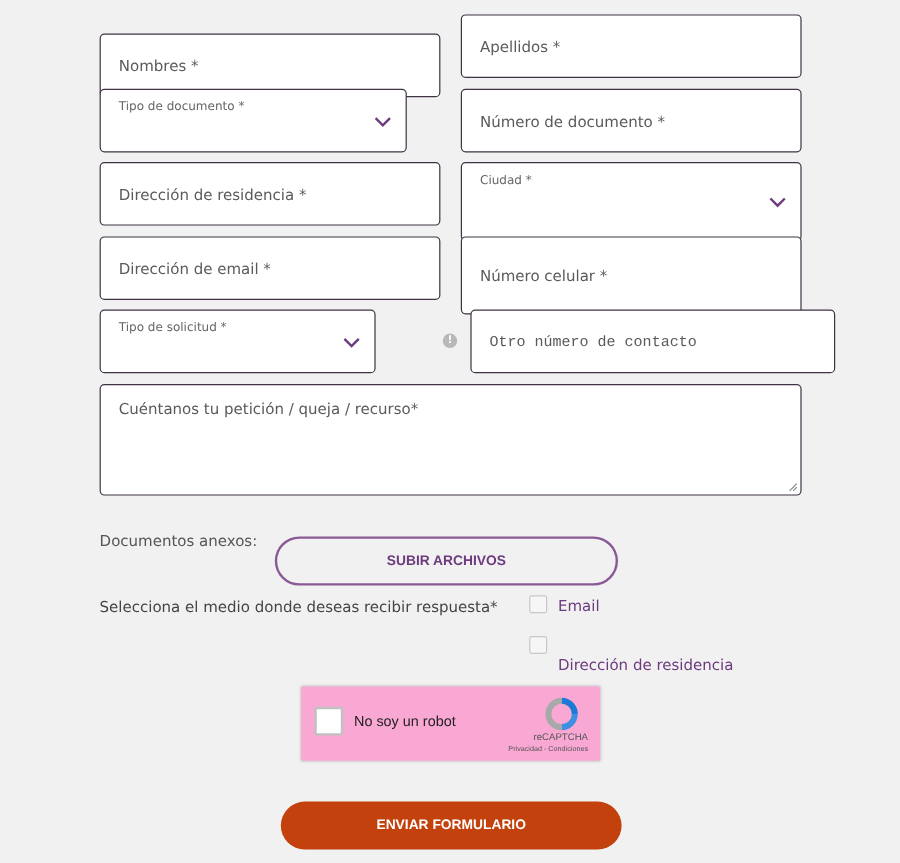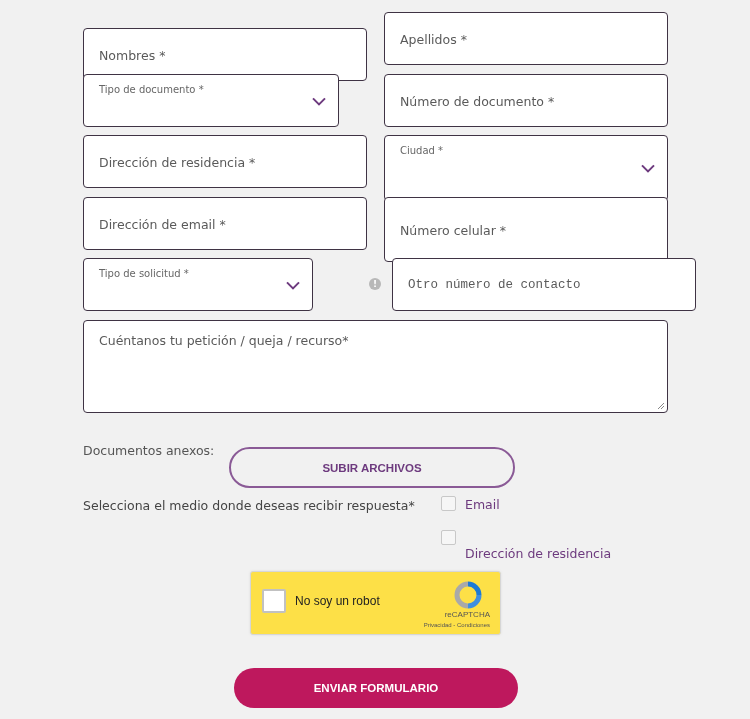--- a/index.html
+++ b/index.html
@@ -8,27 +8,27 @@
   .field .ph{position:absolute;left:15px;top:50%;transform:translateY(-50%);font-size:12.5px;color:#5a5a5a;}
   .field.sel .lbl{position:absolute;left:15px;top:9px;font-size:10px;color:#666;}
   .field.sel .chev{position:absolute;right:12px;top:50%;transform:translateY(-40%);width:14px;height:9px;}
   .field.ta .ph{top:12px;transform:none;}
   .resize{position:absolute;right:2px;bottom:2px;width:8px;height:8px;}
   .info{position:absolute;left:369px;top:278px;width:12px;height:12px;border-radius:50%;background:#b8b8b8;color:#fff;font-size:9px;line-height:12px;text-align:center;font-weight:bold;}
   .txt{position:absolute;font-size:12.5px;color:#555;}
   .upload{position:absolute;left:229px;top:430px;width:286px;height:41px;border:2px solid #8a5a96;border-radius:21px;box-sizing:border-box;background:transparent;color:#6d3a7e;font-weight:bold;font-size:11.5px;display:flex;align-items:center;justify-content:center;cursor:pointer;margin-top:17px;}
   .cb{position:absolute;width:15px;height:15px;border:1px solid #c8c8c8;background:#f6f6f6;border-radius:2px;box-sizing:border-box;}
   .cblbl{position:absolute;font-size:12.5px;font-weight:normal;color:#6d3a7e;}
-  .captcha{position:absolute;left:250px;top:571px;width:251px;height:64px;background:#fde047;border:1px solid #d6d6d6;border-radius:3px;box-sizing:border-box;box-shadow:0 0 3px rgba(0,0,0,.08);}
+  .captcha{position:absolute;left:250px;top:571px;width:251px;height:64px;background:#f9a8d4;border:1px solid #d6d6d6;border-radius:3px;box-sizing:border-box;box-shadow:0 0 3px rgba(0,0,0,.08);}
   .captcha .box{position:absolute;left:11px;top:17px;width:24px;height:24px;border:2px solid #c1c1c1;border-radius:2px;background:#fff;box-sizing:border-box;}
   .captcha .cap{position:absolute;left:44px;top:22px;font-family:"Liberation Sans",sans-serif;font-size:12px;color:#222;}
   .captcha .logo{position:absolute;left:203px;top:9px;width:28px;height:28px;}
   .captcha .brand{position:absolute;right:10px;top:38px;font-family:"Liberation Sans",sans-serif;font-size:8px;color:#555;}
   .captcha .terms{position:absolute;right:10px;top:50px;font-family:"Liberation Sans",sans-serif;font-size:6px;color:#555;}
-  .submit{position:absolute;left:234px;top:668px;width:284px;height:40px;border-radius:20px;background:#be185d;color:#fff;font-weight:bold;font-size:11.5px;display:flex;align-items:center;justify-content:center;border:none;cursor:pointer;}
+  .submit{position:absolute;left:234px;top:668px;width:284px;height:40px;border-radius:20px;background:#c2410c;color:#fff;font-weight:bold;font-size:11.5px;display:flex;align-items:center;justify-content:center;border:none;cursor:pointer;}
 </style>
 </head>
 <body>
 
 <div class="field" style="left:83px;top:28px;width:284px;height:53px;">
   <span class="ph">Nombres *</span>
 </div>
 <div class="field" style="left:384px;top:12px;width:284px;height:53px;">
   <span class="ph">Apellidos *</span>
 </div>

